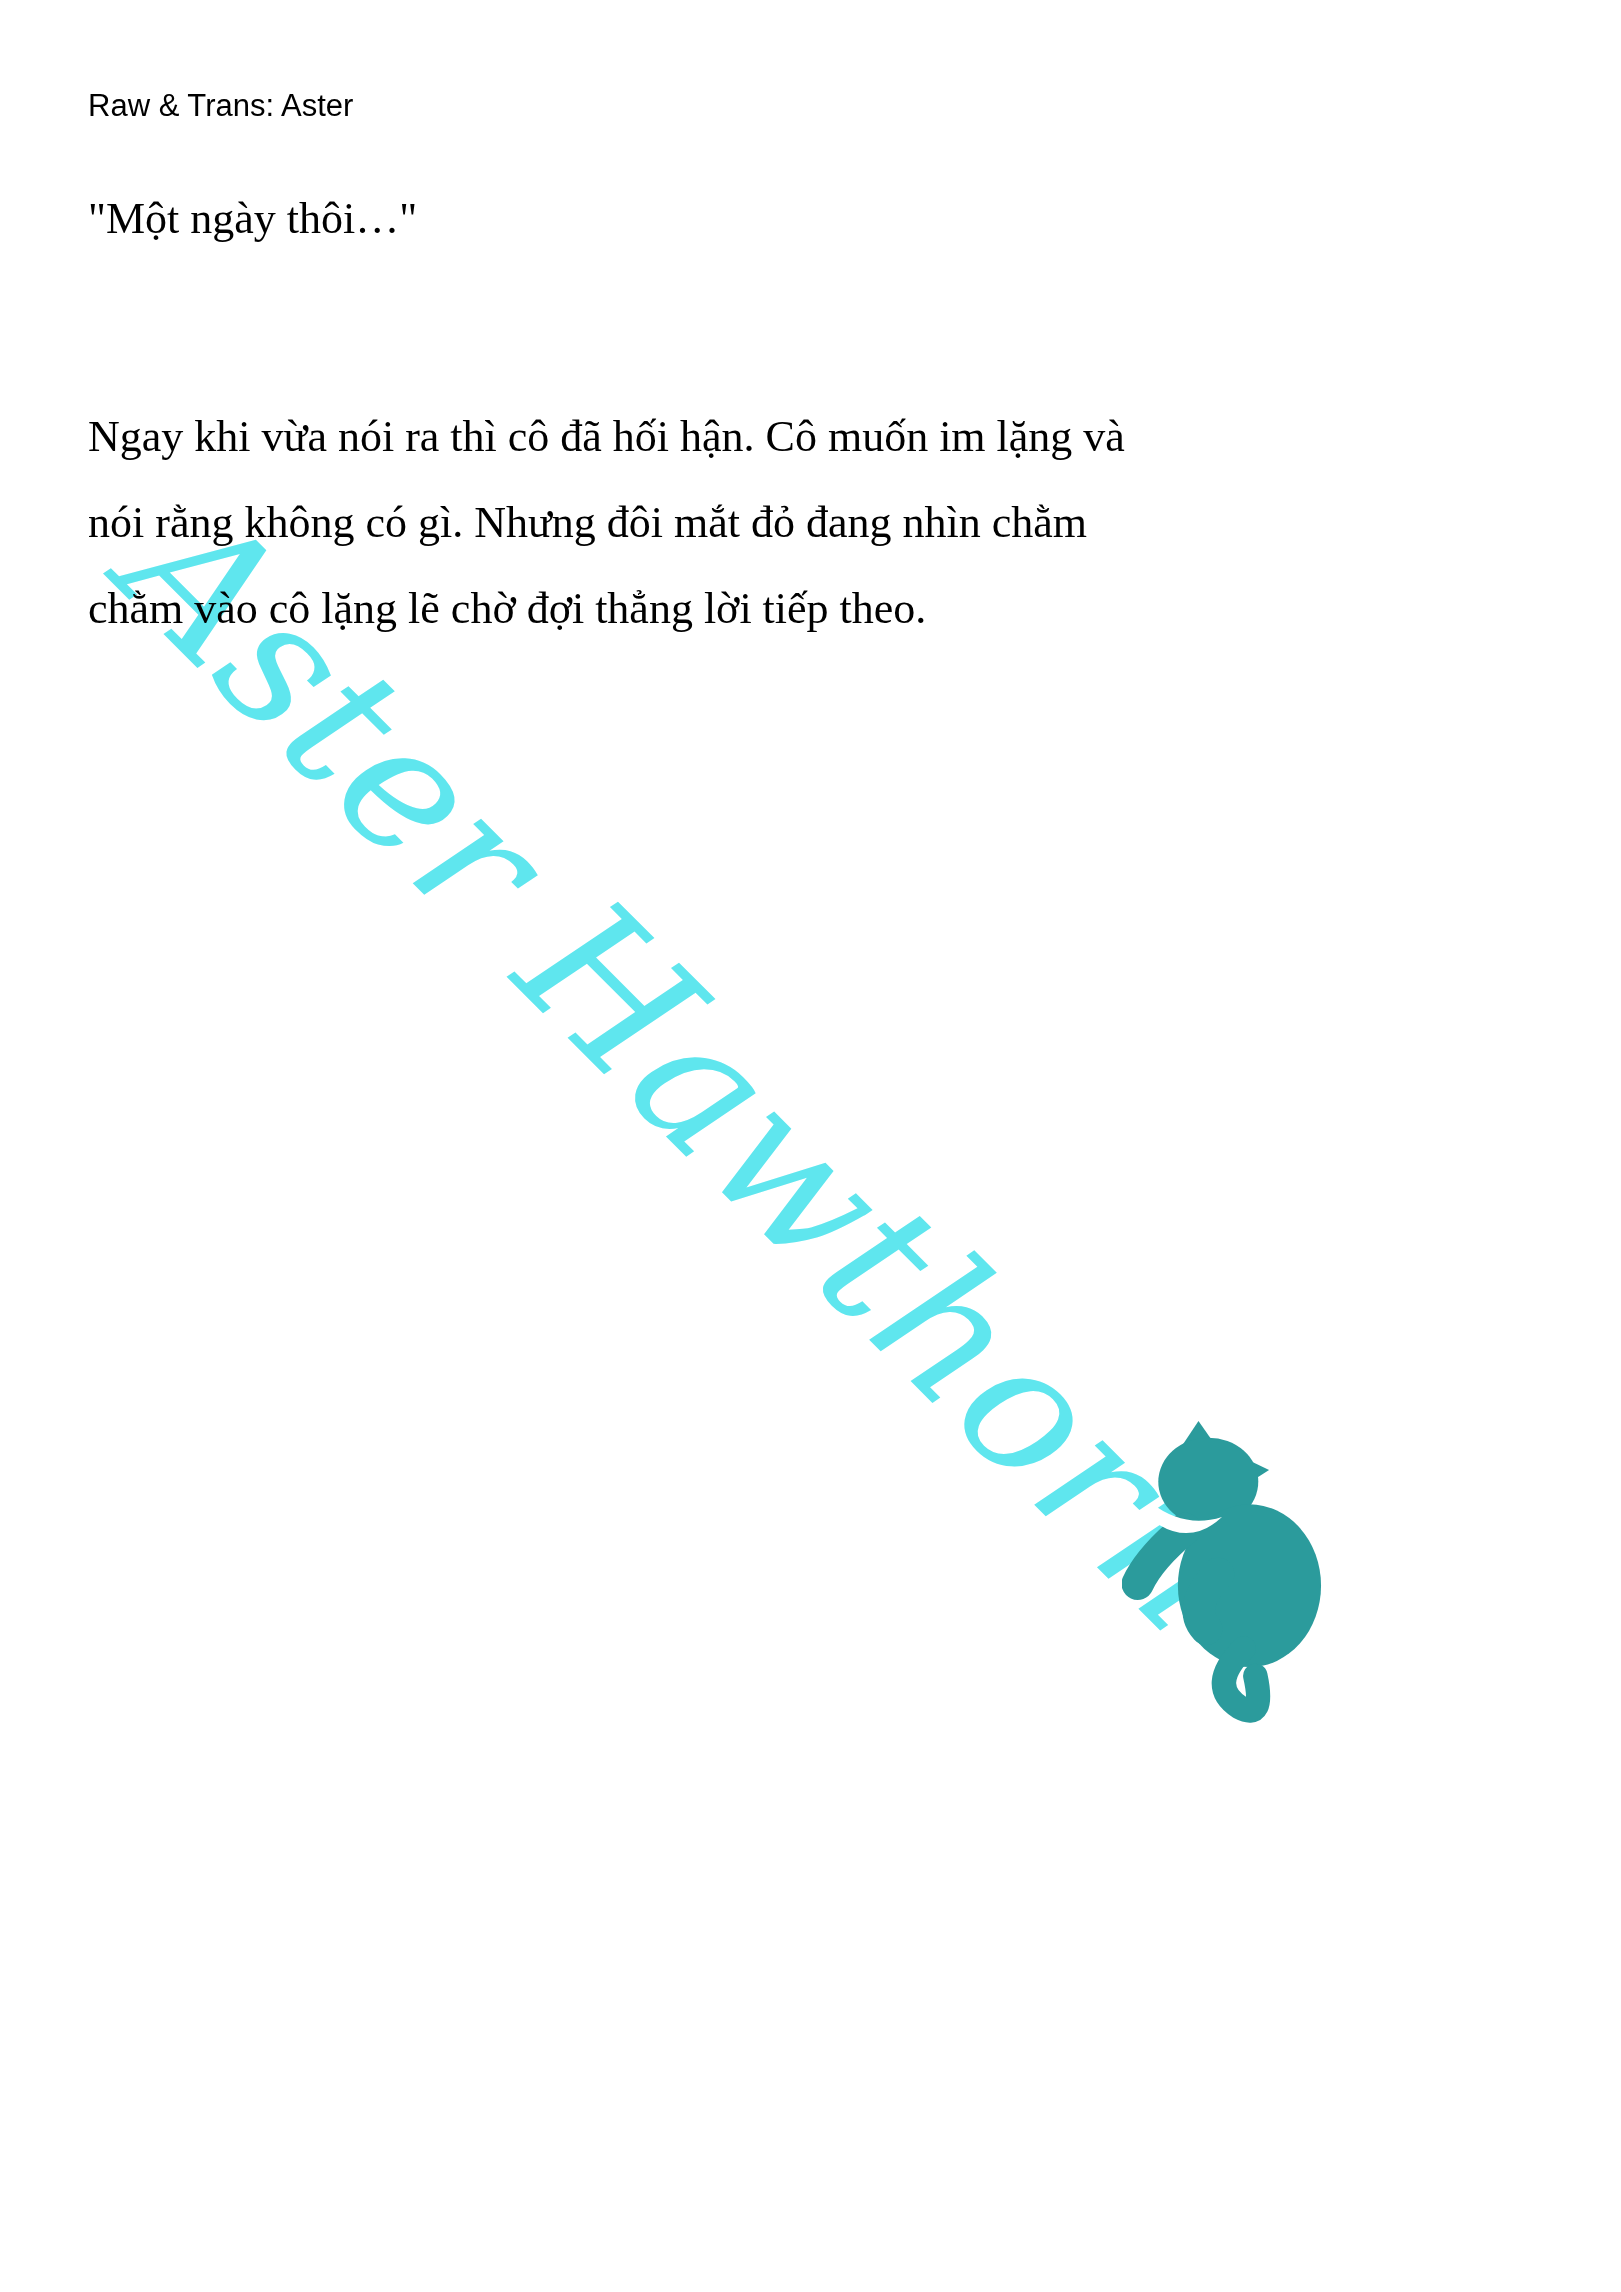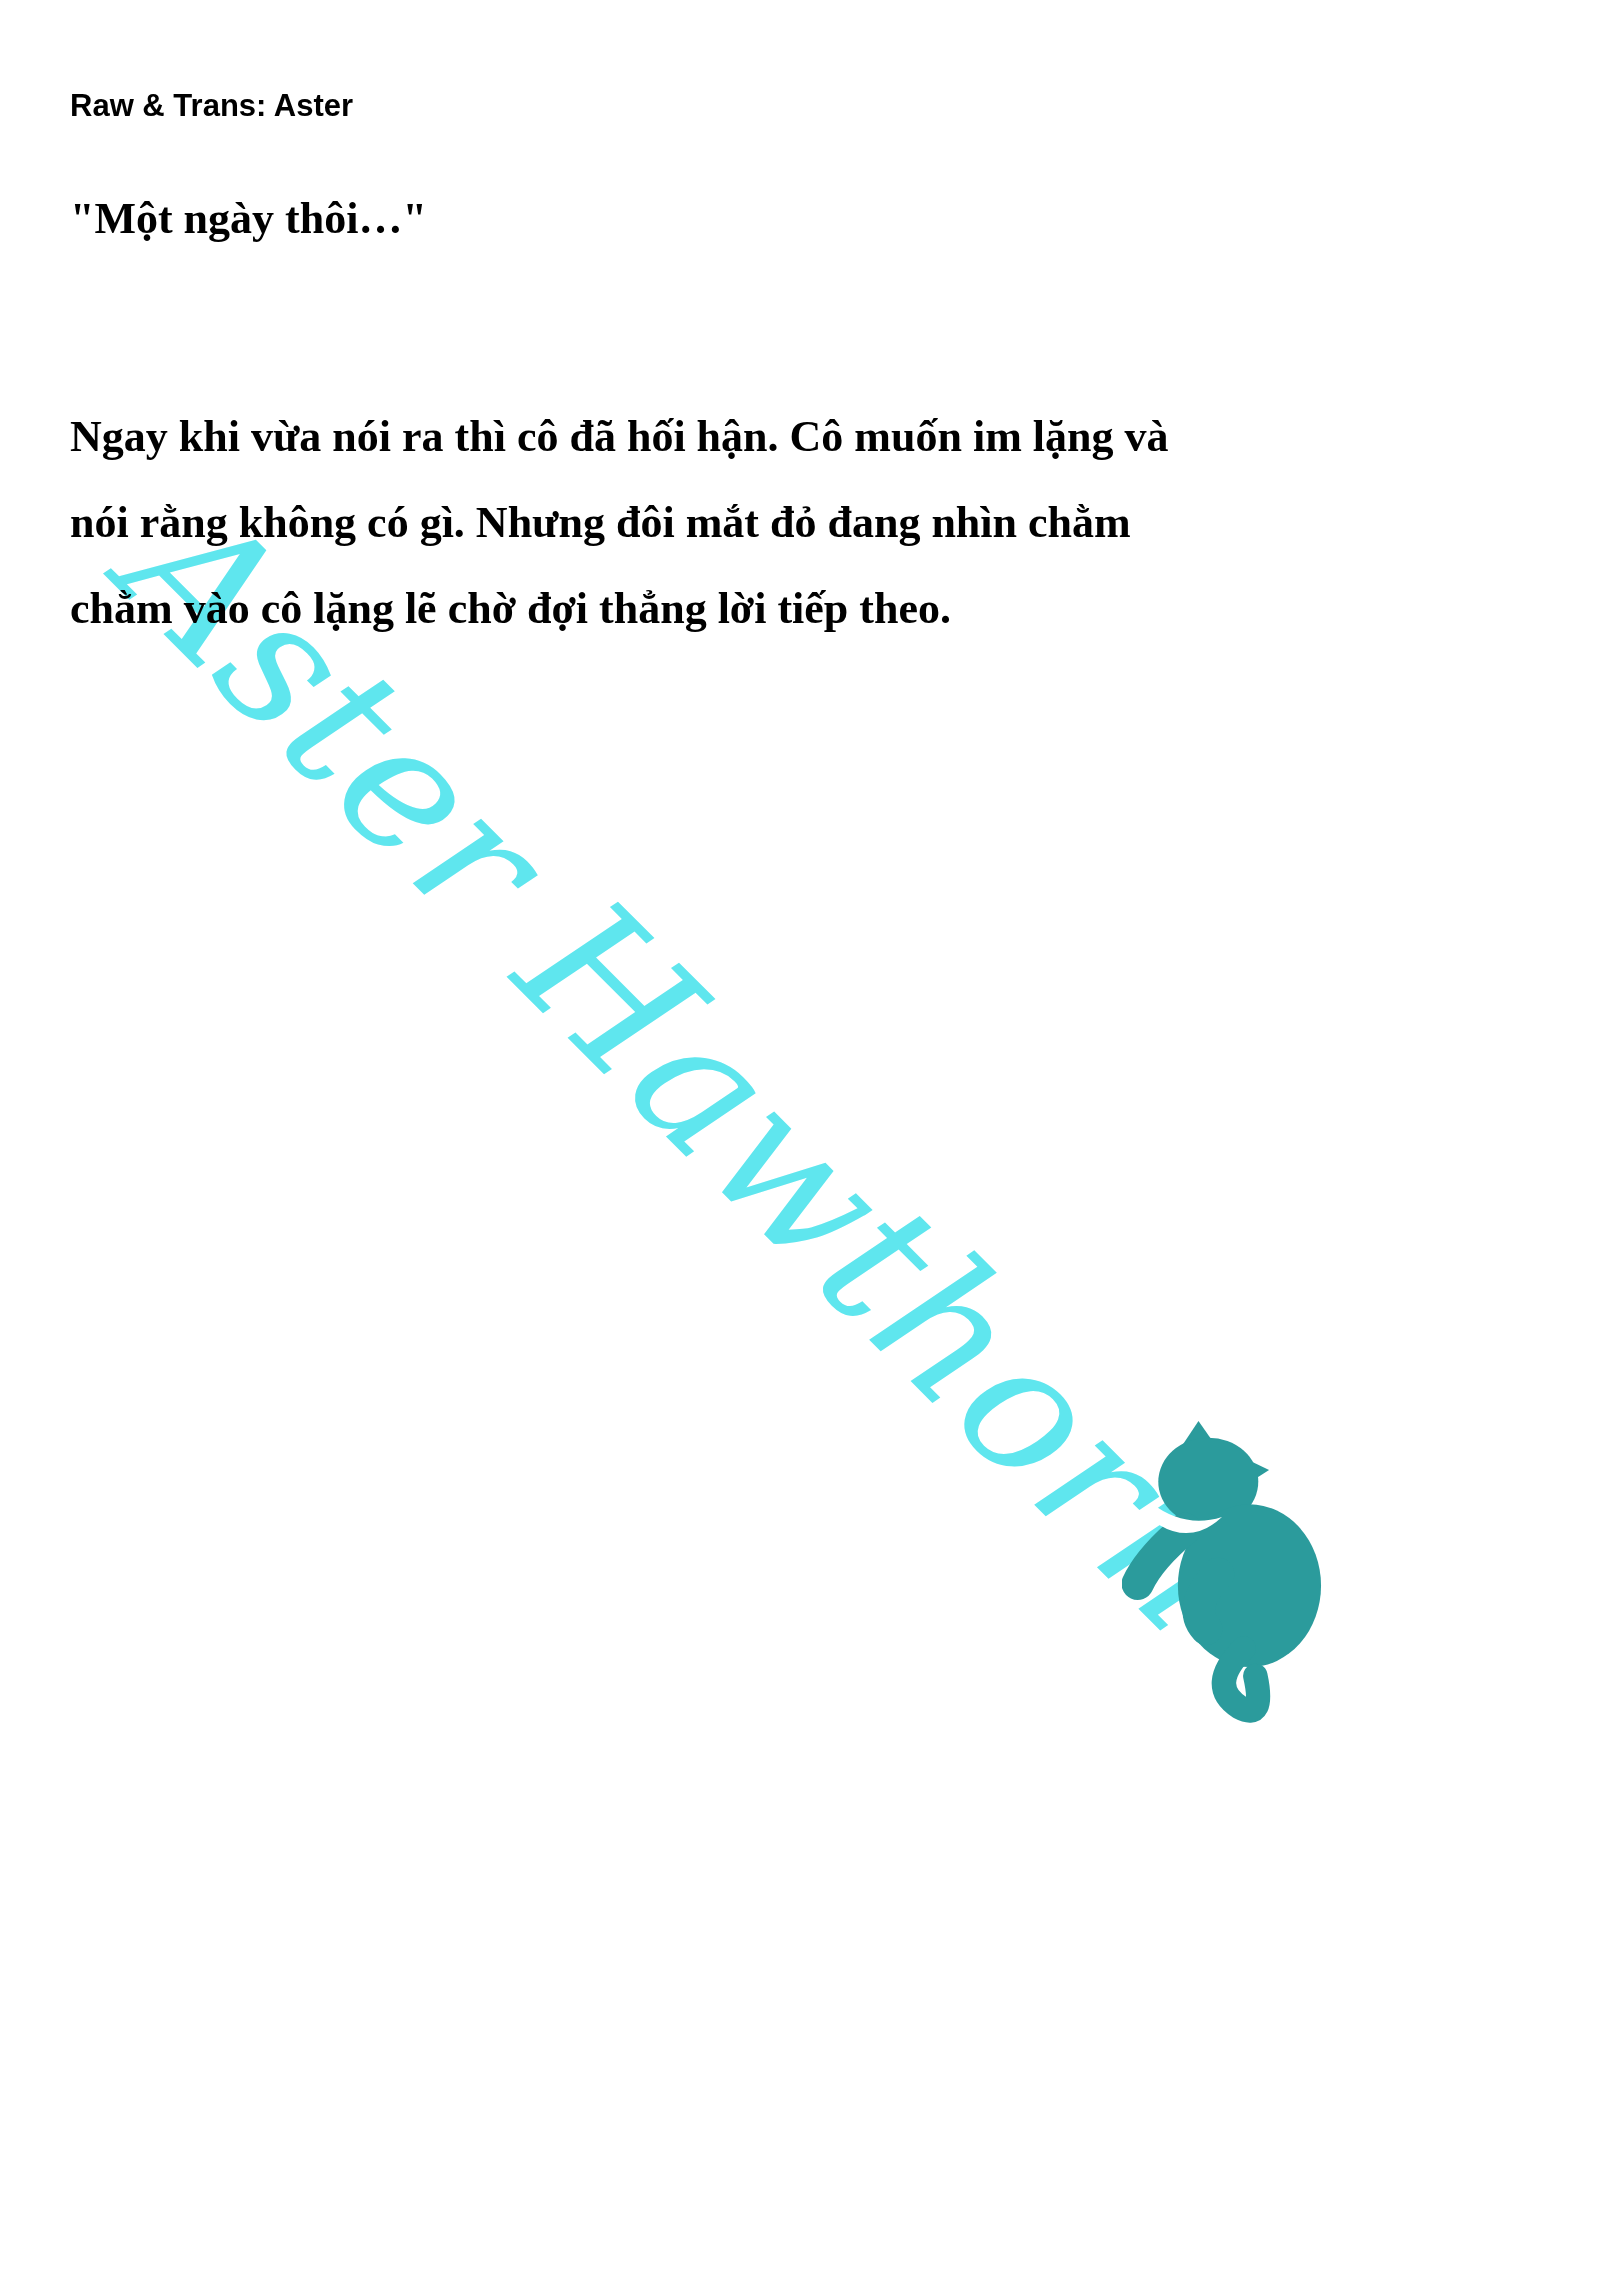--- a/index.html
+++ b/index.html
@@ -47,22 +47,21 @@
     height: 304px;
     z-index: 1;
   }
   .cat-shape { fill: var(--cat-color, #2b9b9c); }
   .cat-stroke { stroke: var(--cat-color, #2b9b9c); fill: none; stroke-linecap: round; }
   .cat-neck { fill: #ffffff; }
 
   .content {
     position: relative;
     z-index: 2;
-    padding: 86px 88px 0 70px;
-    font-weight: bold;
+    padding: 86px 88px 0 88px;
   }
   .header {
     font-family: "Liberation Sans", sans-serif;
     font-size: 31px;
     line-height: 39px;
     margin: 0 0 51px 0;
   }
   .para {
     font-size: 44px;
     line-height: 86px;

